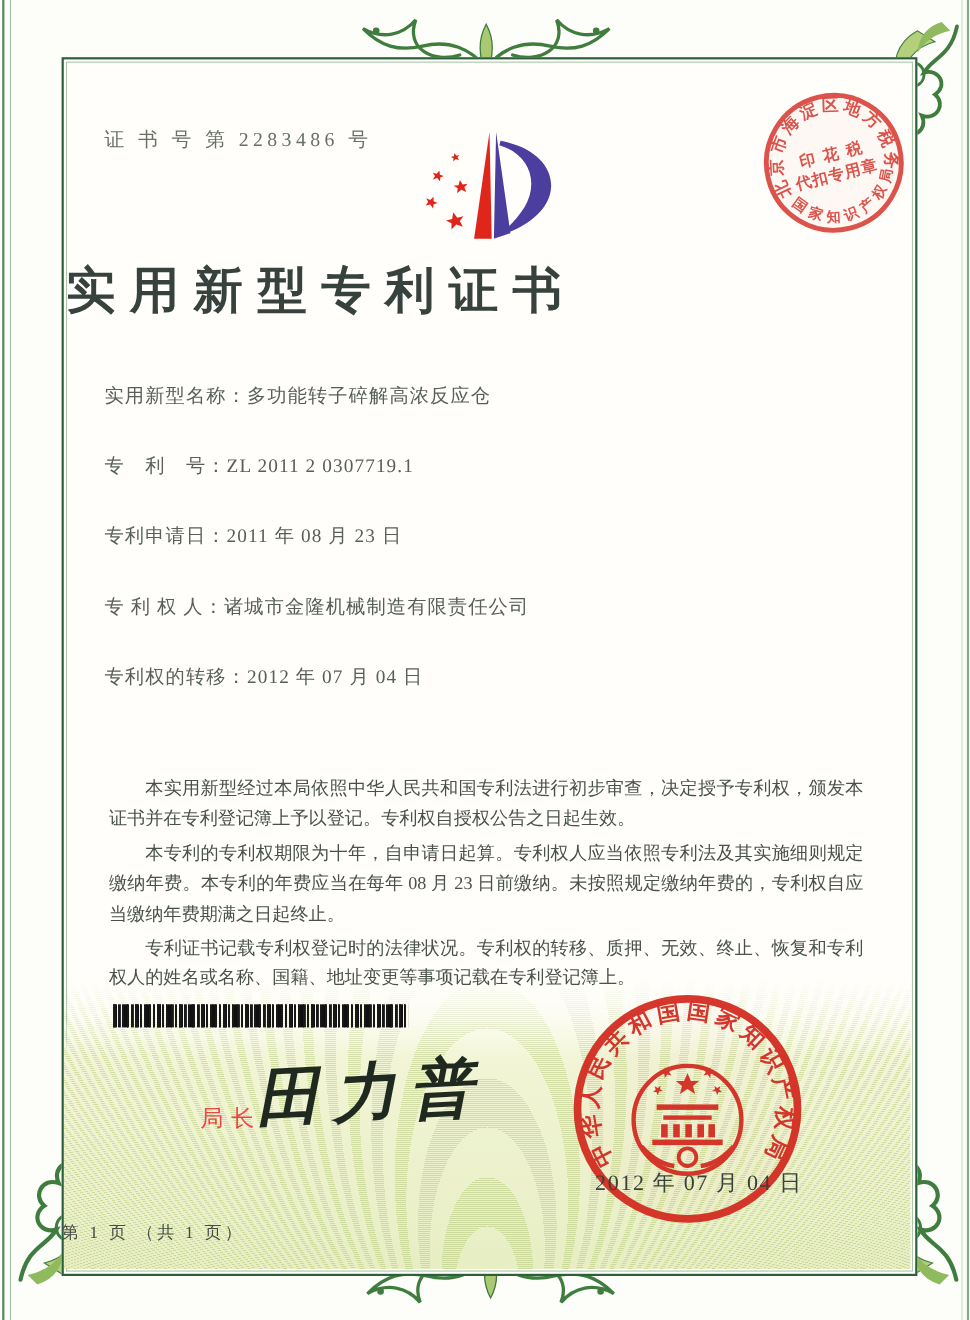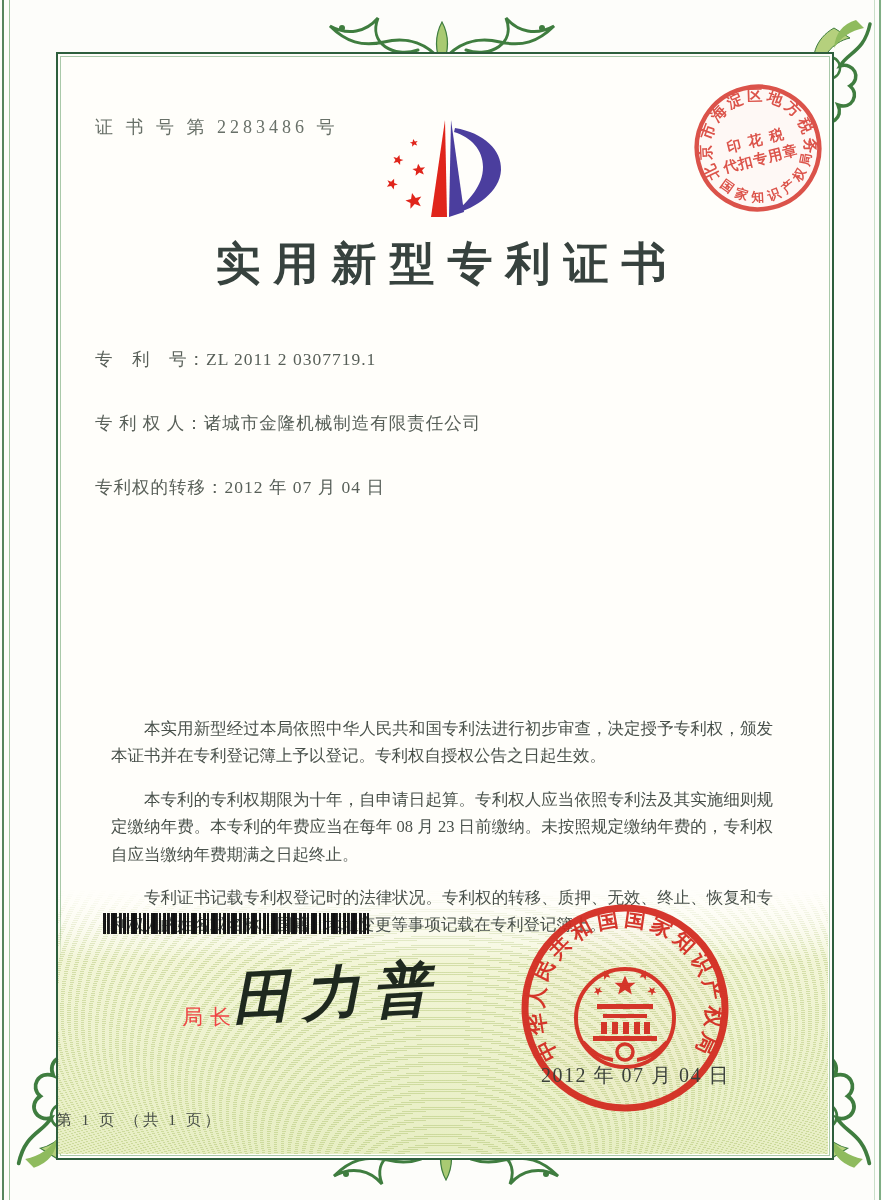--- a/index.html
+++ b/index.html
@@ -22,30 +22,30 @@
     background:
       repeating-radial-gradient(ellipse 1000px 300px at 50% 135%,
         rgba(141,170,62,0.30) 0 1.5px, rgba(0,0,0,0) 1.5px 6px),
       linear-gradient(180deg, rgba(243,246,216,0) 0px, #f2f5d6 70px, #e7eec3 100%);
     -webkit-mask-image:linear-gradient(180deg,transparent 0,#000 70px);
     mask-image:linear-gradient(180deg,transparent 0,#000 70px);
   }
   .cert-no{position:absolute;left:95px;top:115px;font-size:18px;
     letter-spacing:4px;color:#687068;}
   .logo{position:absolute;left:360px;top:110px;}
-  .title{position:absolute;left:0;right:0;top:234px;margin:0;text-align:center;
-    font-size:45px;font-weight:600;color:#37423e;letter-spacing:13px;text-indent:13px;}
+  .title{position:absolute;left:0;right:0;top:234px;margin:0;text-align:left;
+    font-size:45px;font-weight:600;color:#37423e;letter-spacing:13px;text-indent:13px;padding-left:47px;}
   .fields{position:absolute;left:95px;top:349px;width:680px;}
   .field-row{font-size:17.5px;color:#596059;line-height:20px;margin-bottom:44px;
     letter-spacing:1px;}
   .f-label{color:#596059;}
   .f-value{color:#575f58;}
   .body-text{position:absolute;left:95px;top:699px;width:694px;
     font-size:16.5px;line-height:27.4px;color:#49514b;text-align:justify;}
-  .body-text p{margin:16px;text-indent:2em;}
+  .body-text p{margin:4px;text-indent:2em;}
   .barcode{position:absolute;left:103px;top:913px;width:268px;height:21px;
     background:
       repeating-linear-gradient(90deg,#181818 0 2px,rgba(0,0,0,0) 2px 4px),
       repeating-linear-gradient(90deg,#101010 0 3px,rgba(0,0,0,0) 3px 10px),
       repeating-linear-gradient(90deg,#2e2e2e 0 1px,rgba(0,0,0,0) 1px 6px);}
   .role-label{position:absolute;left:166px;top:1003px;font-size:21px;
     letter-spacing:7px;color:#ef4444;margin-left:16px;}
   .signature{position:absolute;left:232px;top:955px;font-size:58px;
     font-style:italic;font-weight:700;color:#1f291f;letter-spacing:12px;
     transform:rotate(-3deg);z-index:4;
@@ -136,21 +136,27 @@
       <textPath href="#taxBotArc" startOffset="10">国家知识产权局</textPath>
     </text>
     <text x="85" y="82" text-anchor="middle" font-size="14.5" fill="#d9453c" font-weight="bold" letter-spacing="2" font-family="Liberation Serif, DejaVu Serif, serif">印 花 税</text>
     <text x="85" y="101" text-anchor="middle" font-size="14.5" fill="#d9453c" font-weight="bold" letter-spacing="1" font-family="Liberation Serif, DejaVu Serif, serif">代扣专用章</text>
   </svg>
 
   <h1 class="title">实用新型专利证书</h1>
 
   <div class="fields">
     <div class="field-row">
+      <span class="f-label">实用新型名称：</span><span class="f-value">多功能转子碎解高浓反应仓</span>
+    </div>
+    <div class="field-row">
       <span class="f-label">专　利　号：</span><span class="f-value">ZL 2011 2 0307719.1</span>
+    </div>
+    <div class="field-row">
+      <span class="f-label">专利申请日：</span><span class="f-value">2011 年 08 月 23 日</span>
     </div>
     <div class="field-row">
       <span class="f-label">专 利 权 人：</span><span class="f-value">诸城市金隆机械制造有限责任公司</span>
     </div>
     <div class="field-row">
       <span class="f-label">专利权的转移：</span><span class="f-value">2012 年 07 月 04 日</span>
     </div>
   </div>
 
   <div class="body-text">

